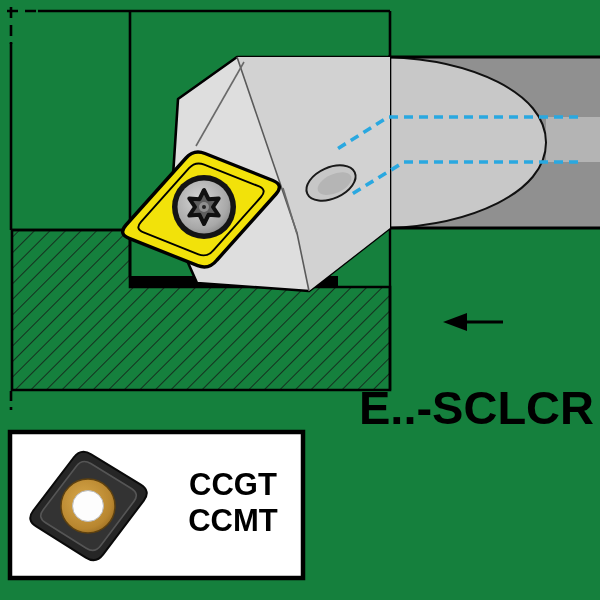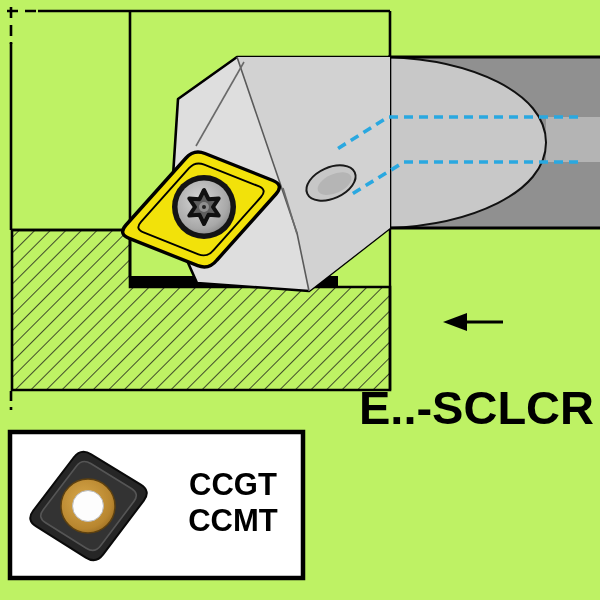--- a/index.html
+++ b/index.html
@@ -1,16 +1,16 @@
 <!DOCTYPE html>
 <html><head>
 <meta charset="utf-8">
 <style>
   html, body { margin: 0; padding: 0; background: #ffffff; }
-  .stage { position: relative; width: 600px; height: 600px; background: #bef264; overflow: hidden; }
+  .stage { position: relative; width: 600px; height: 600px; background: #15803d; overflow: hidden; }
   svg { display: block; }
   .title-text { font: bold 47px "Liberation Sans", sans-serif; fill: #000; }
   .insert-label { font: bold 31px "Liberation Sans", sans-serif; fill: #000; }
 </style>
 </head>
 <body>
 
 <div class="stage">
 <svg width="600" height="600" viewBox="0 0 600 600">
   <defs>

